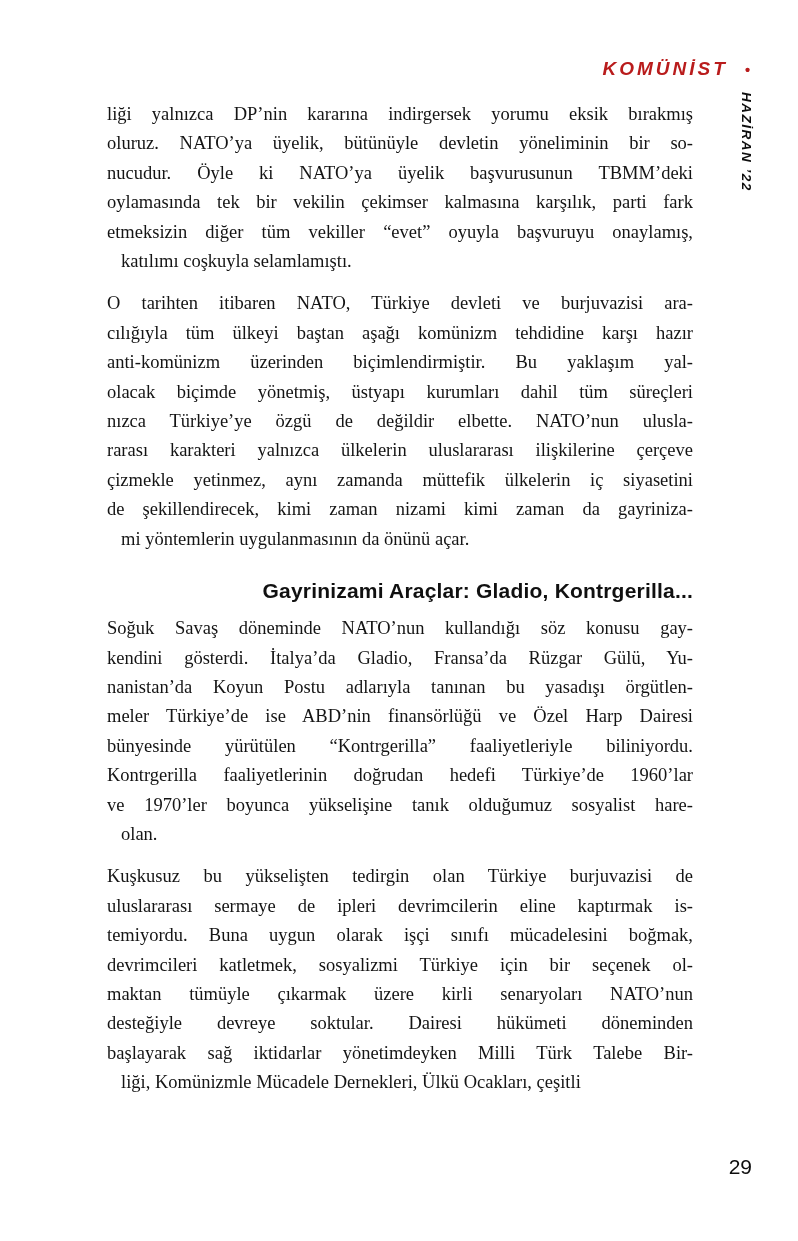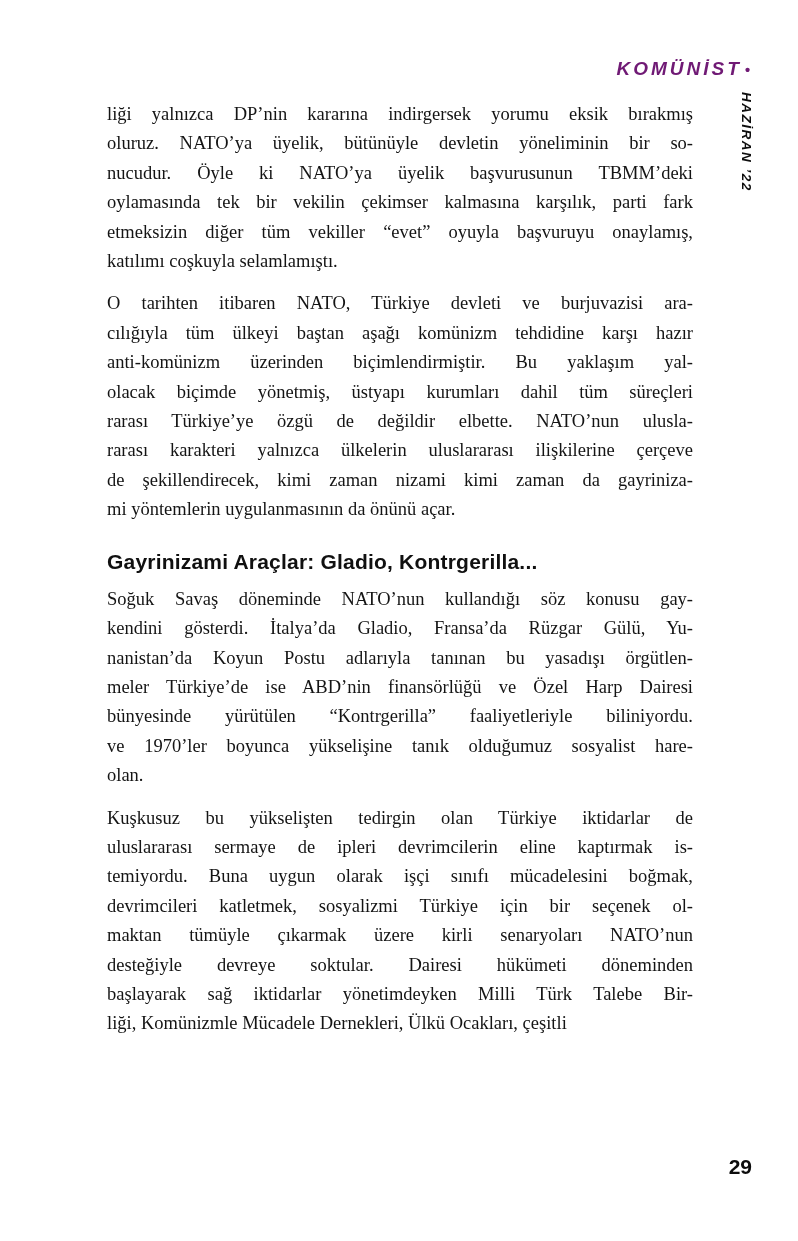--- a/index.html
+++ b/index.html
@@ -15,27 +15,27 @@
     overflow: hidden;
     color: #161616;
   }
   
   .running-header {
     position: absolute;
     top: 58px;
     right: 48px;
     display: flex;
     align-items: center;
-    gap: 3px;
+    gap: 17px;
     font-family: "Liberation Sans", "DejaVu Sans", sans-serif;
     font-style: italic;
     font-weight: 800;
     font-size: 19px;
     letter-spacing: 3px;
-    color: #701a75;
+    color: #b91c1c;
     white-space: nowrap;
   }
   .running-header .bullet {
     font-size: 15px;
     letter-spacing: 0;
   }
   .issue-vertical {
     position: absolute;
     top: 92px;
     right: 44px;
@@ -61,37 +61,39 @@
   }
   .paragraph {
     margin: 0 0 13px 0;
   }
   .paragraph .line {
     text-align: justify;
     text-align-last: justify;
   }
   .paragraph .line.last {
     text-align-last: left;
+    margin-left: 14px;
   }
   .section-heading {
     font-family: "Liberation Sans", "DejaVu Sans", sans-serif;
     font-weight: 700;
     font-size: 21px;
     line-height: 26px;
     margin: 24px 0 10px 0;
     color: #101010;
     letter-spacing: 0.2px;
+    text-align: right;
   }
   
   .page-number {
     position: absolute;
     right: 46px;
     bottom: 62px;
     font-family: "Liberation Sans", "DejaVu Sans", sans-serif;
-    font-weight: 700;
+    font-weight: 400;
     font-size: 21px;
     color: #0d0d0d;
     margin-left: 9px;
   }
 </style>
 </head>
 <body>
 
 <div class="page">
 
@@ -109,37 +111,39 @@
         <div class="line">nucudur. Öyle ki NATO’ya üyelik başvurusunun TBMM’deki</div>
         <div class="line">oylamasında tek bir vekilin çekimser kalmasına karşılık, parti fark</div>
         <div class="line">etmeksizin diğer tüm vekiller “evet” oyuyla başvuruyu onaylamış,</div>
         <div class="line last">katılımı coşkuyla selamlamıştı.</div>
       </div>
       <div class="paragraph">
         <div class="line">O tarihten itibaren NATO, Türkiye devleti ve burjuvazisi ara-</div>
         <div class="line">cılığıyla tüm ülkeyi baştan aşağı komünizm tehdidine karşı hazır</div>
         <div class="line">anti-komünizm üzerinden biçimlendirmiştir. Bu yaklaşım yal-</div>
         <div class="line">olacak biçimde yönetmiş, üstyapı kurumları dahil tüm süreçleri</div>
-        <div class="line">rarası Türkiye’ye özgü de değildir elbette. NATO’nun ulusla-</div>
+        <div class="line">nızca Türkiye’ye özgü de değildir elbette. NATO’nun ulusla-</div>
         <div class="line">rarası karakteri yalnızca ülkelerin uluslararası ilişkilerine çerçeve</div>
+        <div class="line">çizmekle yetinmez, aynı zamanda müttefik ülkelerin iç siyasetini</div>
         <div class="line">de şekillendirecek, kimi zaman nizami kimi zaman da gayriniza-</div>
         <div class="line last">mi yöntemlerin uygulanmasının da önünü açar.</div>
       </div>
       <h2 class="section-heading">Gayrinizami Araçlar: Gladio, Kontrgerilla...</h2>
       <div class="paragraph">
         <div class="line">Soğuk Savaş döneminde NATO’nun kullandığı söz konusu gay-</div>
         <div class="line">kendini gösterdi. İtalya’da Gladio, Fransa’da Rüzgar Gülü, Yu-</div>
         <div class="line">nanistan’da Koyun Postu adlarıyla tanınan bu yasadışı örgütlen-</div>
         <div class="line">meler Türkiye’de ise ABD’nin finansörlüğü ve Özel Harp Dairesi</div>
         <div class="line">bünyesinde yürütülen “Kontrgerilla” faaliyetleriyle biliniyordu.</div>
+        <div class="line">Kontrgerilla faaliyetlerinin doğrudan hedefi Türkiye’de 1960’lar</div>
         <div class="line">ve 1970’ler boyunca yükselişine tanık olduğumuz sosyalist hare-</div>
         <div class="line last">olan.</div>
       </div>
       <div class="paragraph">
-        <div class="line">Kuşkusuz bu yükselişten tedirgin olan Türkiye iktidarlar de</div>
+        <div class="line">Kuşkusuz bu yükselişten tedirgin olan Türkiye burjuvazisi de</div>
         <div class="line">uluslararası sermaye de ipleri devrimcilerin eline kaptırmak is-</div>
         <div class="line">temiyordu. Buna uygun olarak işçi sınıfı mücadelesini boğmak,</div>
         <div class="line">devrimcileri katletmek, sosyalizmi Türkiye için bir seçenek ol-</div>
         <div class="line">maktan tümüyle çıkarmak üzere kirli senaryoları NATO’nun</div>
         <div class="line">desteğiyle devreye soktular. Dairesi hükümeti döneminden</div>
         <div class="line">başlayarak sağ iktidarlar yönetimdeyken Milli Türk Talebe Bir-</div>
         <div class="line last">liği, Komünizmle Mücadele Dernekleri, Ülkü Ocakları, çeşitli</div>
       </div>
     </main>
 

